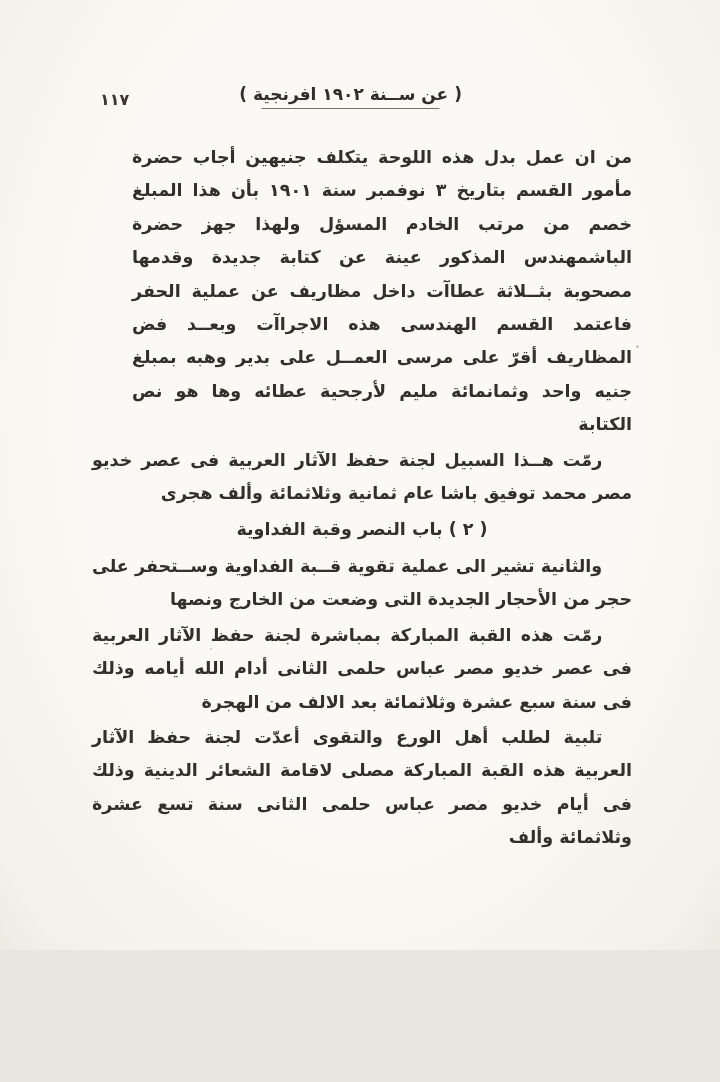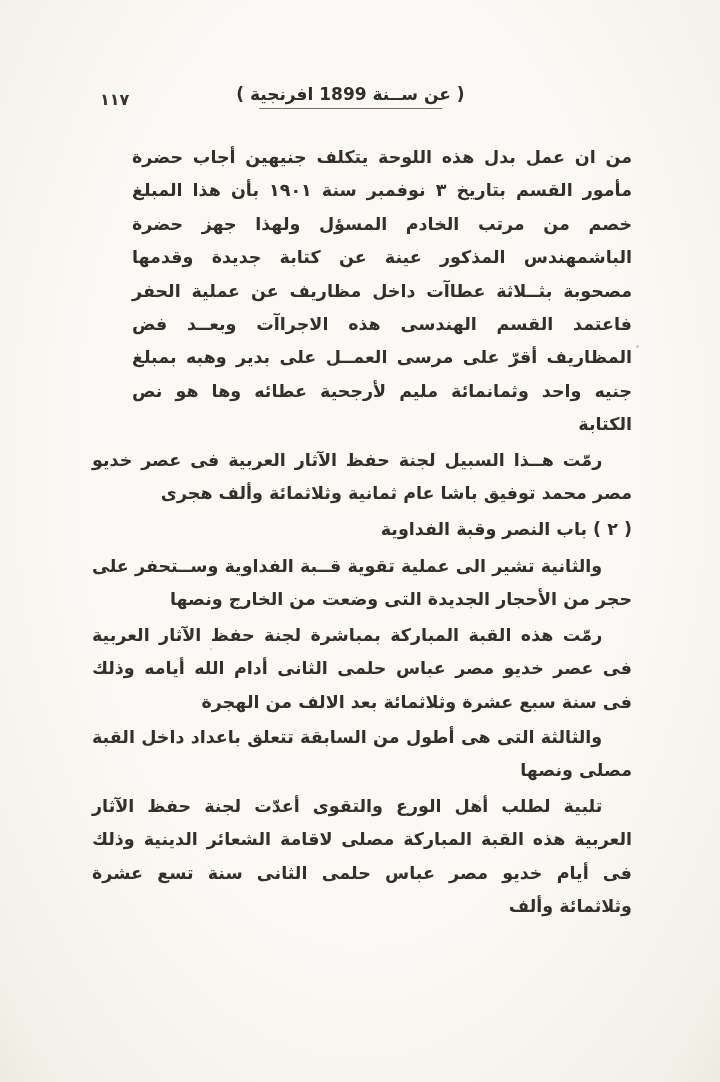--- a/index.html
+++ b/index.html
@@ -6,21 +6,21 @@
       margin: 0;
       padding: 0;
       width: 720px;
       height: 1082px;
       background: #e9e6df;
       font-family: "DejaVu Sans", sans-serif;
     }
     .page {
       position: relative;
       width: 720px;
-      height: 1082px;
+      height: 950px;
       overflow: hidden;
       background: radial-gradient(ellipse at 50% 42%, #fbf9f5 55%, #f3f0e9 92%, #edeae2 100%);
       color: #33302a;
     }
     
     .running-head {
       position: absolute;
       top: 82px;
       left: 0;
       right: 0;
@@ -71,50 +71,50 @@
     .text-block p {
       margin: 0 0 2px 0;
       text-indent: 1.7em;
     }
     .text-block p.p-first {
       text-indent: 0;
       margin-left: 40px;
     }
     .text-block p.heading {
       text-indent: 0;
+      text-align: center;
       margin: 3px 0 3px 0;
     }
     
     .speck {
       position: absolute;
       background: #6b665d;
       border-radius: 50%;
       opacity: 0.35;
     }
     .speck.s1 { width: 3px; height: 3px; left: 636px; top: 345px; }
     .speck.s2 { width: 2px; height: 2px; left: 210px; top: 648px; }
     .speck.s3 { width: 2px; height: 2px; left: 478px; top: 800px; }
   </style>
 </head>
 <body>
 
 <div class="page">
 
   <div class="running-head">
     <span class="page-number">١١٧</span>
-    <span class="head-title">( عن ســنة 1899 افرنجية )</span>
+    <span class="head-title">( عن ســنة ١٩٠٢ افرنجية )</span>
   </div>
 
   <div class="text-block">
     <p class="p-first">من ان عمل بدل هذه اللوحة يتكلف جنيهين أجاب حضرة مأمور القسم بتاريخ ٣ نوفمبر سنة ١٩٠١ بأن هذا المبلغ خصم من مرتب الخادم المسؤل ولهذا جهز حضرة الباشمهندس المذكور عينة عن كتابة جديدة وقدمها مصحوبة بثــلاثة عطاآت داخل مظاريف عن عملية الحفر فاعتمد القسم الهندسى هذه الاجراآت وبعــد فض المظاريف أقرّ على مرسى العمــل على بدير وهبه بمبلغ جنيه واحد وثمانمائة مليم لأرجحية عطائه وها هو نص الكتابة</p>
     <p>رمّت هــذا السبيل لجنة حفظ الآثار العربية فى عصر خديو مصر محمد توفيق باشا عام ثمانية وثلاثمائة وألف هجرى</p>
     <p class="heading">( ٢ )  باب النصر وقبة الفداوية</p>
     <p>والثانية تشير الى عملية تقوية قــبة الفداوية وســتحفر على حجر من الأحجار الجديدة التى وضعت من الخارج ونصها</p>
     <p>رمّت هذه القبة المباركة بمباشرة لجنة حفظ الآثار العربية فى عصر خديو مصر عباس حلمى الثانى أدام الله أيامه وذلك فى سنة سبع عشرة وثلاثمائة بعد الالف من الهجرة</p>
-    <p>والثالثة التى هى أطول من السابقة تتعلق باعداد داخل القبة مصلى ونصها</p>
     <p>تلبية لطلب أهل الورع والتقوى أعدّت لجنة حفظ الآثار العربية هذه القبة المباركة مصلى لاقامة الشعائر الدينية وذلك فى أيام خديو مصر عباس حلمى الثانى سنة تسع عشرة وثلاثمائة وألف</p>
   </div>
 
   <span class="speck s1"></span>
   <span class="speck s2"></span>
   <span class="speck s3"></span>
 
 </div>
 
 </body></html>

